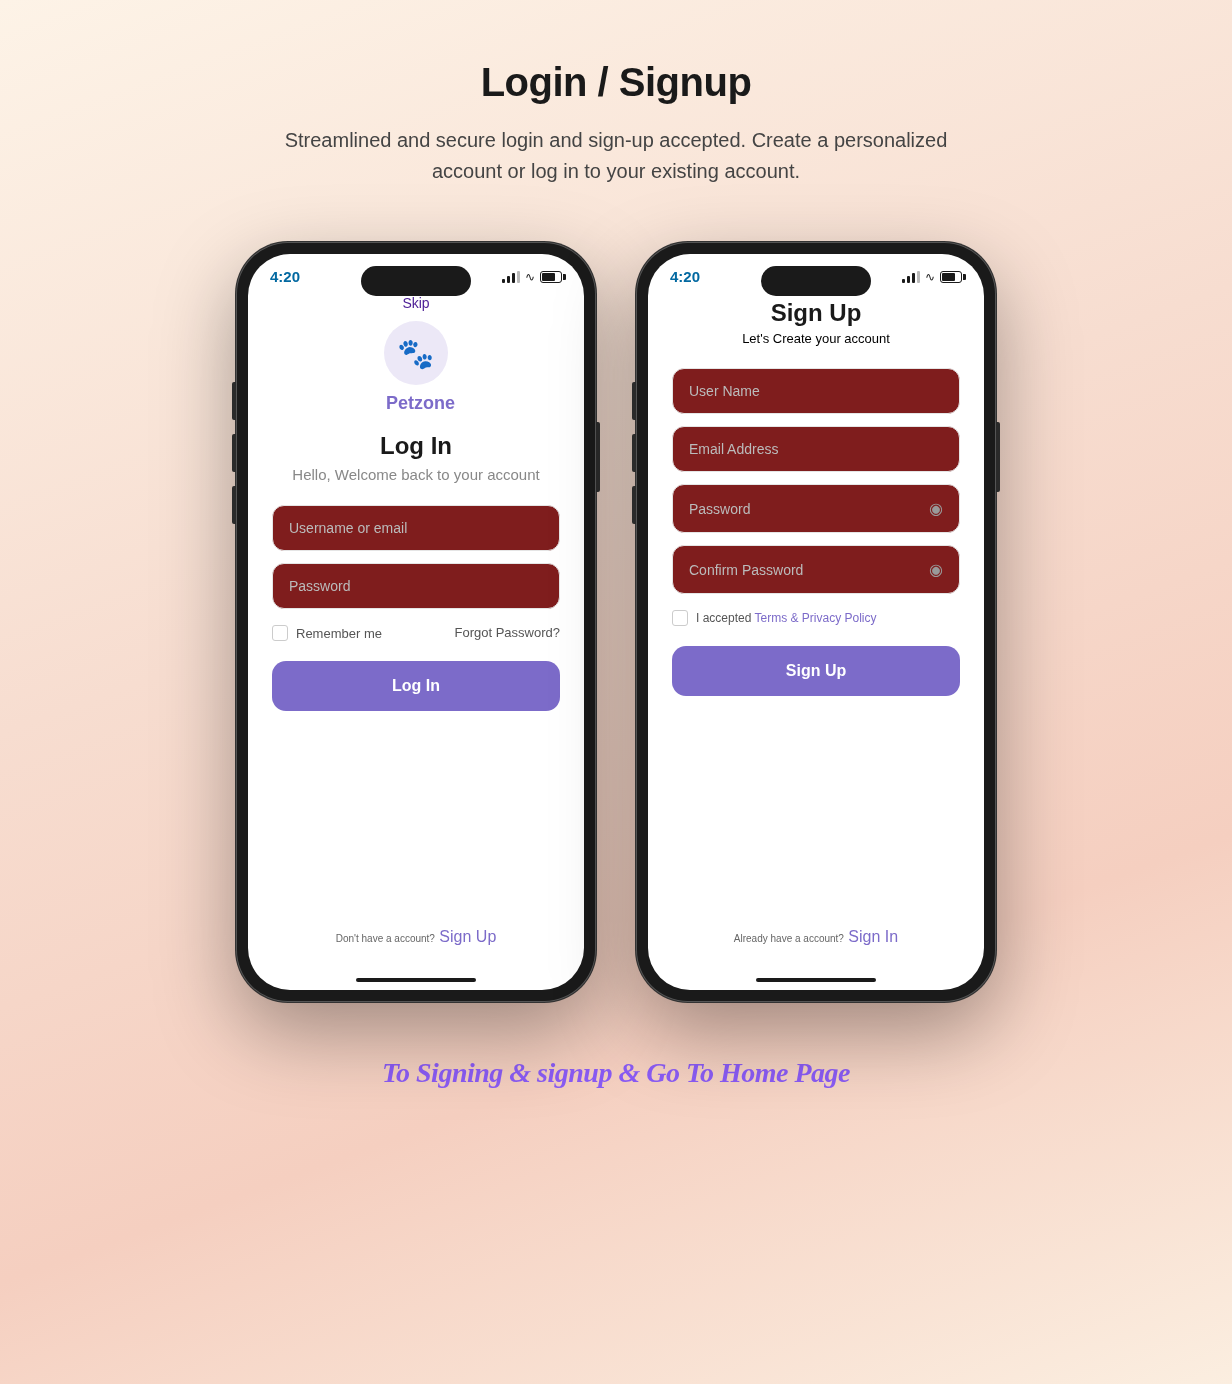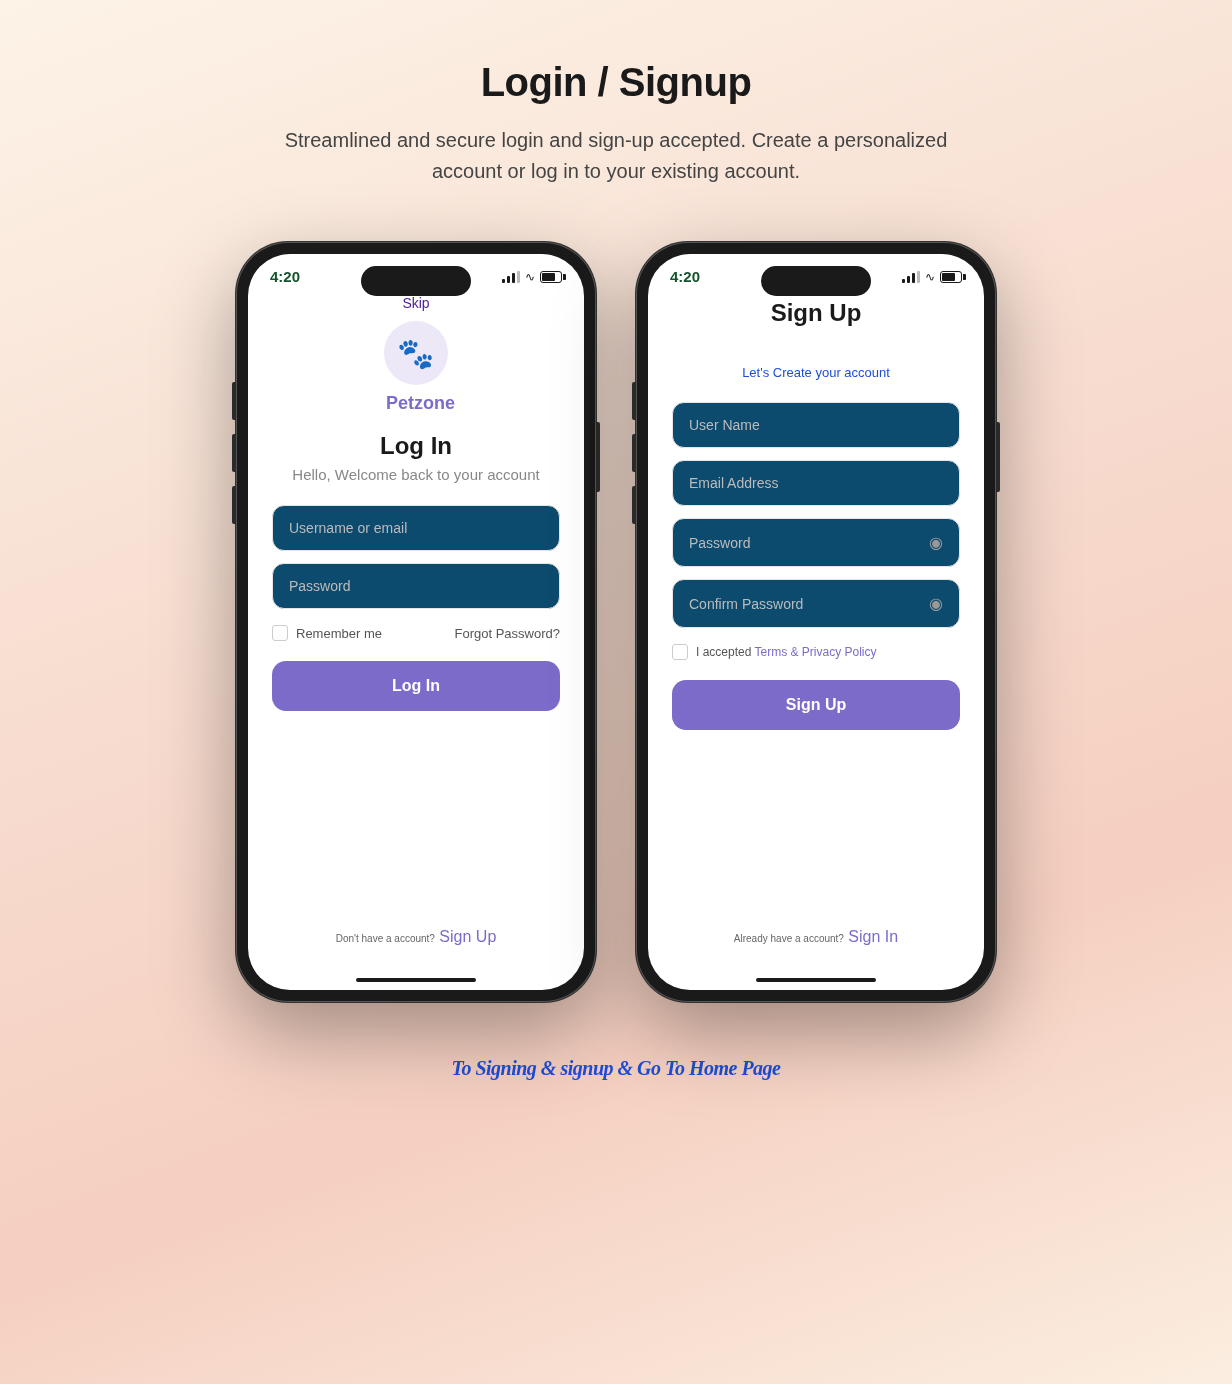--- a/index.html
+++ b/index.html
@@ -94,21 +94,21 @@
       display: flex;
       align-items: center;
       justify-content: space-between;
       padding: 14px 22px 6px;
       flex-shrink: 0;
     }
 
     .status-time {
       font-size: 15px;
       font-weight: 600;
-      color: #14532d;
+      color: #0369a1;
     }
 
     .status-icons {
       display: flex;
       align-items: center;
       gap: 5px;
     }
 
     .signal-bars {
       display: flex;
@@ -235,41 +235,41 @@
       margin-bottom: 22px;
     }
 
     .input-field {
       width: 100%;
       border: 1.5px solid #e5e5e5;
       border-radius: 12px;
       padding: 14px 16px;
       font-size: 14px;
       color: #aaa;
-      background: #0c4a6e;
+      background: #7f1d1d;
       margin-bottom: 12px;
       outline: none;
       display: flex;
       align-items: center;
       justify-content: space-between;
     }
 
     .input-field-text {
       color: #bbb;
       font-size: 14px;
     }
 
     .eye-icon {
       color: #999;
       font-size: 16px;
     }
 
     .remember-row {
       display: flex;
-      align-items: flex-end;
+      align-items: flex-start;
       justify-content: space-between;
       margin-bottom: 20px;
       margin-top: 4px;
     }
 
     .remember-left {
       display: flex;
       align-items: center;
       gap: 8px;
     }
@@ -336,24 +336,23 @@
       font-size: 24px;
       font-weight: 800;
       color: #1a1a1a;
       text-align: center;
       margin-bottom: 4px;
       margin-top: 8px;
     }
 
     .signup-subtitle {
       font-size: 13px;
-      color: #1d4ed8;
+      color: #000000;
       text-align: center;
       margin-bottom: 22px;
-      margin-top: 34px;
     }
 
     .terms-row {
       display: flex;
       align-items: center;
       gap: 8px;
       margin-bottom: 20px;
       margin-top: 4px;
     }
 
@@ -361,24 +360,24 @@
       font-size: 12px;
       color: #555;
     }
 
     .terms-link {
       color: #7c6bc9;
     }
 
     
     .footer-text {
-      font-size: 20px;
+      font-size: 28px;
       font-style: italic;
       font-weight: 700;
-      color: #1d4ed8;
+      color: #8b5cf6;
       text-align: center;
       font-family: Georgia, 'Times New Roman', serif;
       letter-spacing: -0.5px;
     }
   </style>
 </head>
 <body>
 
 <h1 class="page-title">Login / Signup</h1>
 <p class="page-subtitle">Streamlined and secure login and  sign-up accepted. Create a personalized account or log  in to your existing account.</p>

